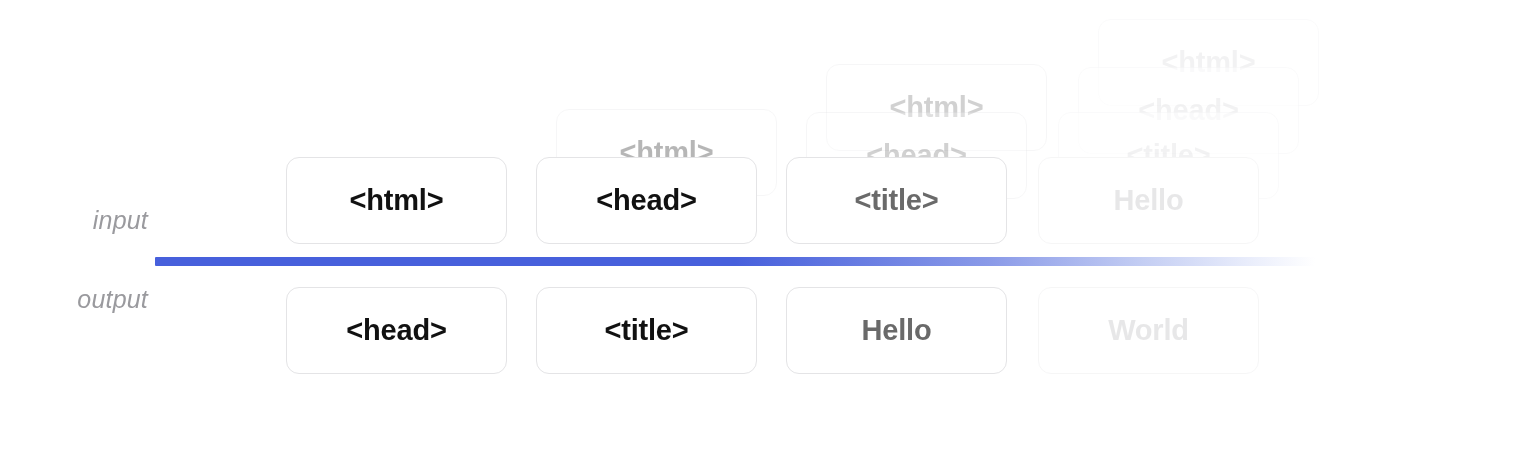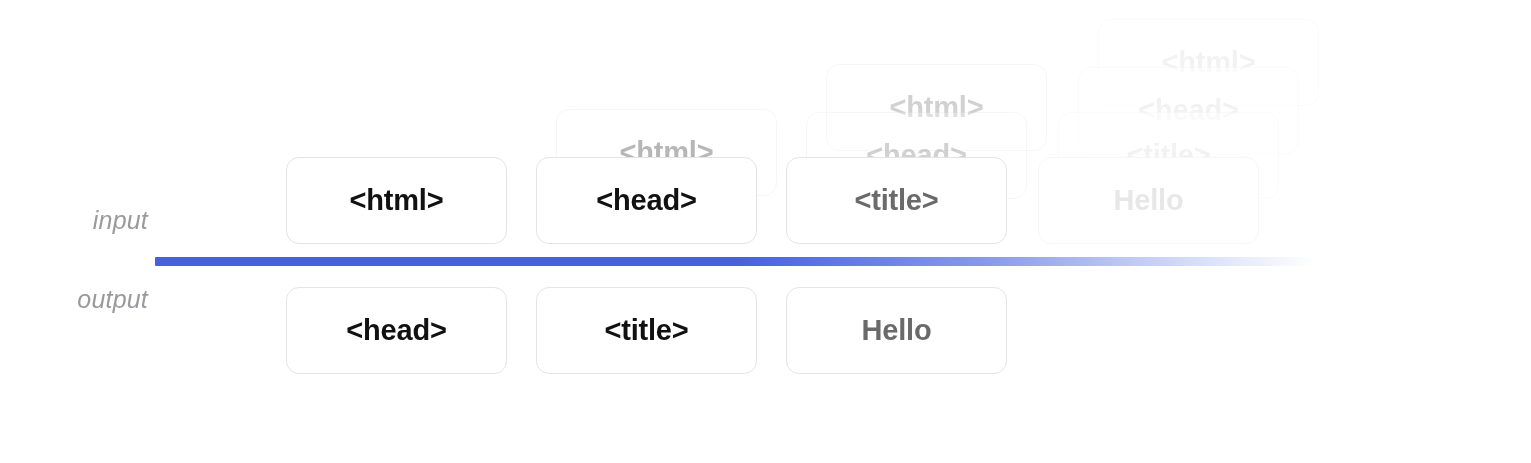--- a/index.html
+++ b/index.html
@@ -144,16 +144,19 @@
     </div>
 
     <div class="token-box t-shade-1" style="left:536px; top:287px;">
       <span class="token-text">&lt;title&gt;</span>
     </div>
 
     <div class="token-box t-shade-2" style="left:786px; top:287px;">
       <span class="token-text">Hello</span>
     </div>
 
+    <div class="token-box ghost-col" style="left:1038px; top:287px;">
+      <span class="token-text">World</span>
+    </div>
 
   </div>
 
 </div>
 
 </body></html>

